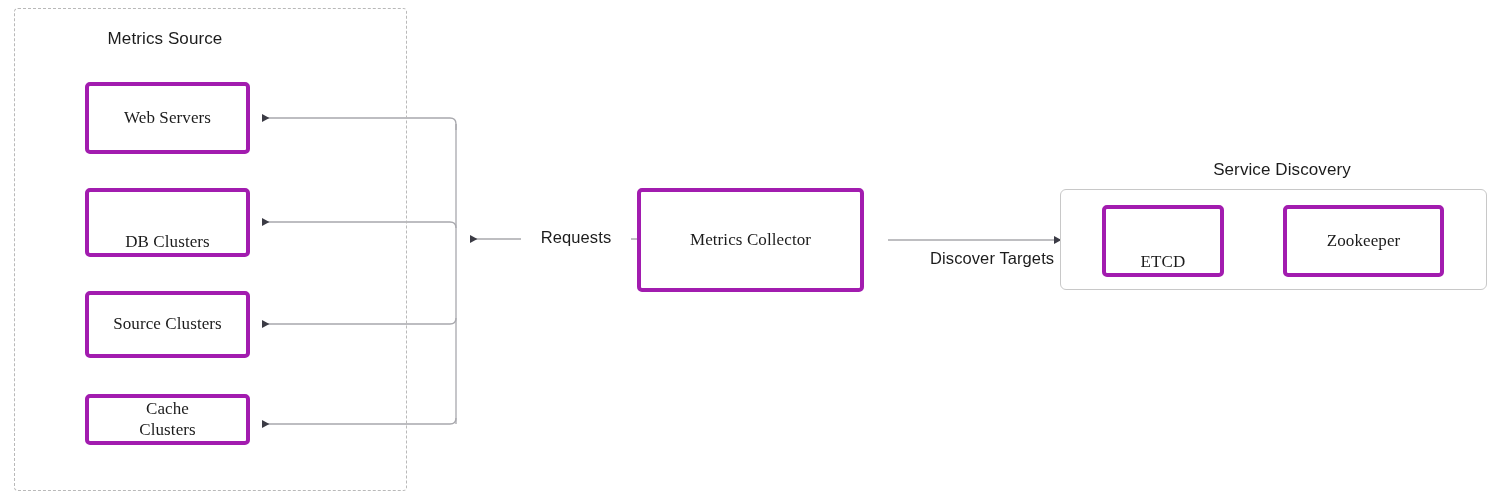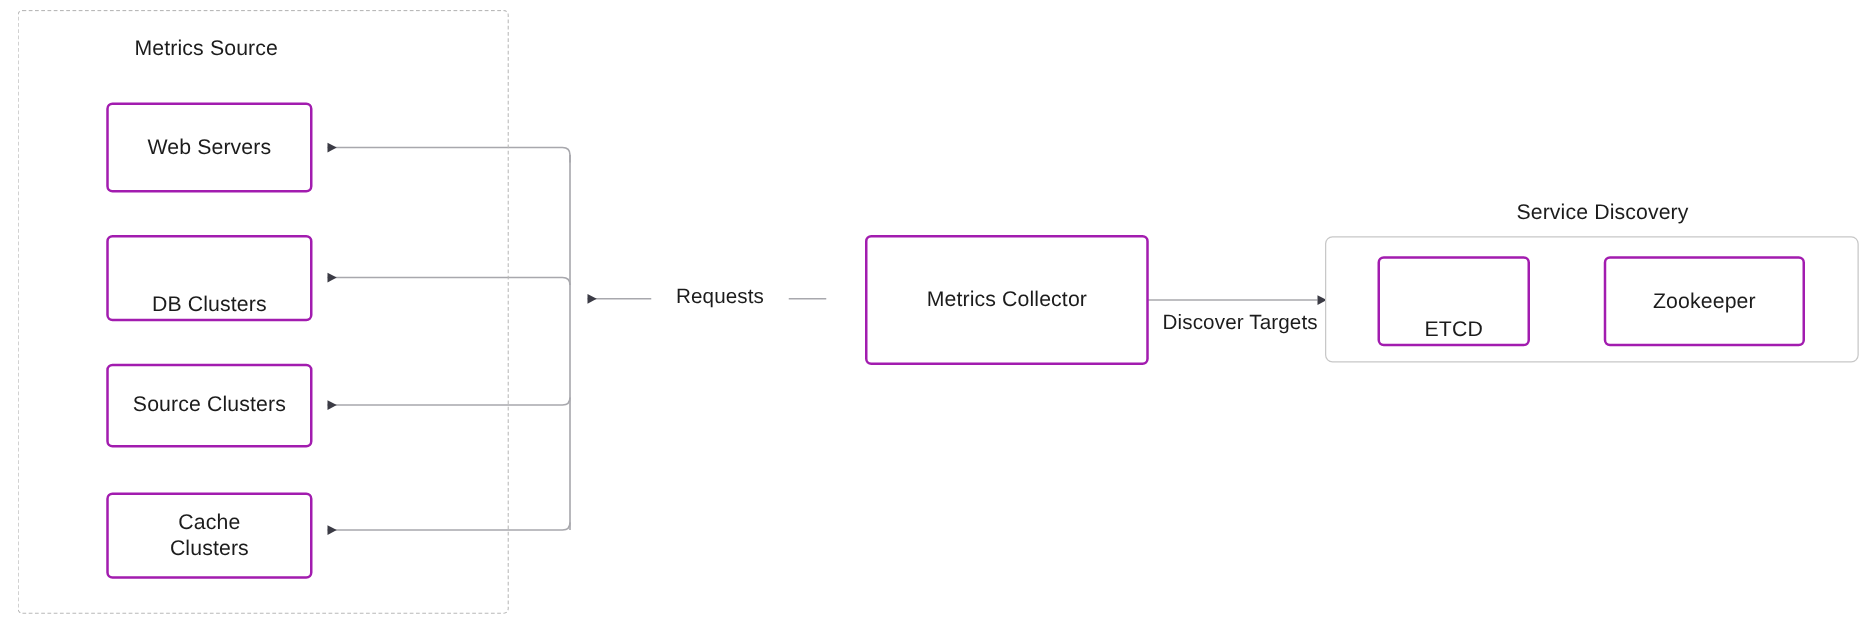--- a/index.html
+++ b/index.html
@@ -25,30 +25,31 @@
     left: 0;
     top: 0;
     width: 1500px;
     height: 500px;
     pointer-events: none;
   }
   .node {
     position: absolute;
     box-sizing: border-box;
     background: #ffffff;
-    border: 2px solid #a21caf;
+    border: 4px solid #a21caf;
     border-radius: 5px;
     display: flex;
     align-items: center;
     justify-content: center;
     text-align: center;
     font-size: 17px;
     color: #1c1c1c;
     line-height: 1.22;
     letter-spacing: 0.1px;
+    font-family: Liberation Serif, serif;
   }
   .group-dashed {
     position: absolute;
     box-sizing: border-box;
     border: 1.6px dashed #b9b9b9;
     border-radius: 4px;
     background: transparent;
   }
   .group-solid {
     position: absolute;
@@ -121,30 +122,30 @@
   </div>
 
   <div class="node" style="left:85px; top:188px; width:165px; height:69px;align-items:flex-end;">
     <span>DB Clusters</span>
   </div>
 
   <div class="node" style="left:85px; top:291px; width:165px; height:67px;">
     <span>Source Clusters</span>
   </div>
 
-  <div class="node" style="left:85px; top:394px; width:165px; height:69px;">
+  <div class="node" style="left:85px; top:394px; width:165px; height:51px;">
     <span>
       <span class="stacked">Cache</span>
       <span class="stacked">Clusters</span>
     </span>
   </div>
 
   <div class="edge-label" style="left:521px; top:228px; width:100px;">Requests</div>
 
-  <div class="node" style="left:692px; top:188px; width:227px; height:104px;">
+  <div class="node" style="left:637px; top:188px; width:227px; height:104px;">
     <span>Metrics Collector</span>
   </div>
 
   <div class="edge-label" style="left:925px; top:215px; width:100px;margin-top:34px;">
     <span class="stacked">Discover</span>
     <span class="stacked">Targets</span>
   </div>
 
   <div class="group-title" style="left:1192px; top:160px; width:180px;">Service Discovery</div>
 

